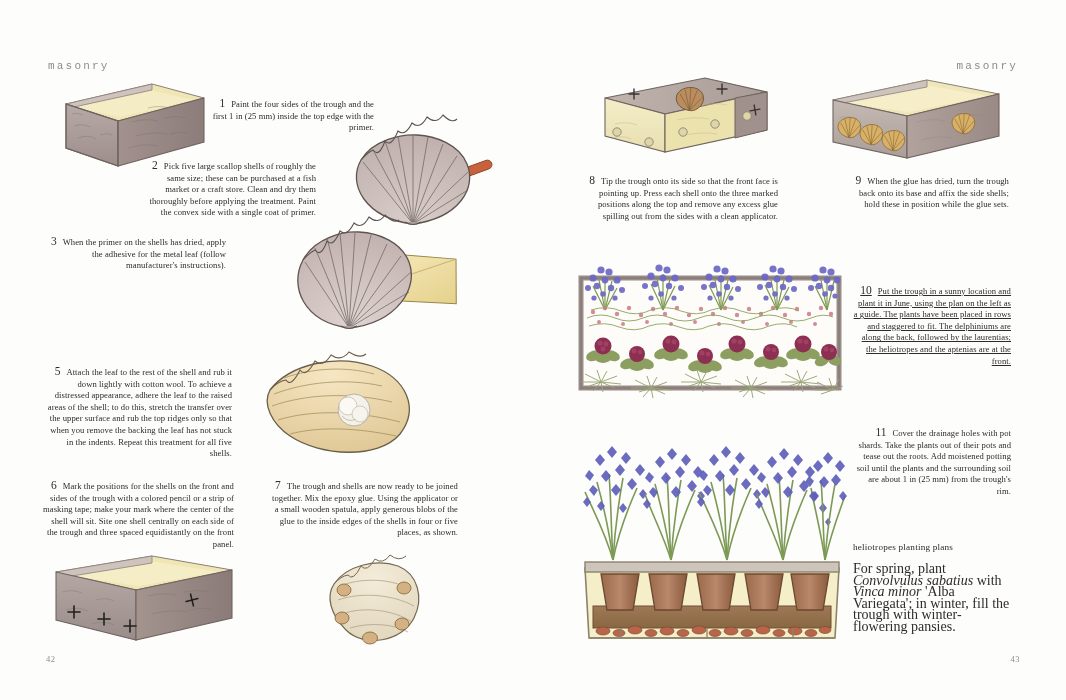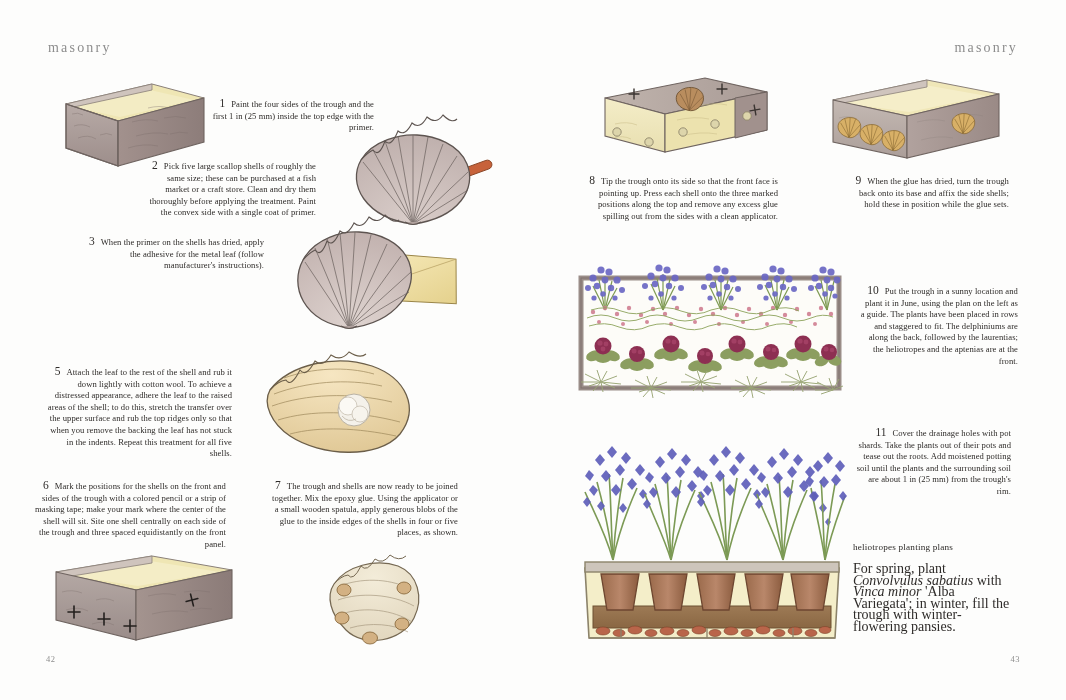--- a/index.html
+++ b/index.html
@@ -11,25 +11,26 @@
     overflow:hidden;
     position:relative;
   }
   .spread{position:absolute;inset:0;background:#fefefe;}
   .page{position:absolute;top:0;height:700px;width:533px;background:#fdfdfc;}
   .page-left{left:0;}
   .page-right{left:533px;}
 
   .running-head{
     position:absolute;
-    font-family:Liberation Serif, serif;
-    font-size:14px;
+    font-family:Liberation Mono, monospace;
+    font-size:11px;
     letter-spacing:2.2px;
     color:#8d8d8d;
     font-variant:normal;
+    margin-top:20px;
   }
   .rh-left{left:48px;top:40px;}
   .rh-right{right:48px;top:40px;}
 
   .folio{
     position:absolute;
     font-size:8.5px;
     color:#8d8d8d;
     letter-spacing:.5px;
   }
@@ -158,21 +159,21 @@
             <path d="M78,92 L133,40"></path>
           <path d="M78,92 L133,58"></path>
         </g>
 
         <path d="M26,28 q6,-7 12,-10 q6,8 12,-9 q6,7 13,-10 q7,6 14,-8 q8,7 15,-6 q9,8 16,-2 q9,9 14,4" fill="none" stroke="#5d5450" stroke-width="1.1"></path>
 
         <path d="M70,90 q8,5 16,0" fill="#b0a19d" stroke="#5d5450" stroke-width="1.1"></path>
       </svg>
     </div>
 
-    <div class="step" style="left:46px;top:236px;width:180px;margin-left:38px;">
+    <div class="step" style="left:46px;top:236px;width:180px;">
       <span class="num">3</span><span>When the primer on the shells has dried, apply the adhesive for the metal leaf (follow manufacturer's instructions).</span>
     </div>
 
 
     <div class="illus" style="left:285px;top:228px;">
       <svg width="205" height="110" viewBox="0 0 205 110">
         <defs>
           <radialGradient id="shellG2" cx="0.5" cy="0.95" r="0.95">
             <stop offset="0" stop-color="#ded3cf"></stop>
               <stop offset="1" stop-color="#c2b2af"></stop>
@@ -233,21 +234,21 @@
 
         <g transform="translate(104,58)">
           <circle cx="0" cy="0" r="16" fill="#f4f1ea" stroke="#b9b2a4" stroke-width="1"></circle>
           <circle cx="-6" cy="-4" r="9" fill="#fbf9f4" stroke="#c6bfb1" stroke-width=".8"></circle>
           <circle cx="6" cy="4" r="8" fill="#f7f4ed" stroke="#c6bfb1" stroke-width=".8"></circle>
           <path d="M-12,6 q6,7 14,3" fill="none" stroke="#bcb5a6" stroke-width=".8"></path>
         </g>
       </svg>
     </div>
 
-    <div class="step" style="left:32px;top:480px;width:194px;">
+    <div class="step" style="left:40px;top:480px;width:194px;">
       <span class="num">6</span><span>Mark the positions for the shells on the front and sides of the trough with a colored pencil or a strip of masking tape; make your mark where the center of the shell will sit. Site one shell centrally on each side of the trough and three spaced equidistantly on the front panel.</span>
     </div>
 
     <div class="step" style="left:268px;top:480px;width:190px;">
       <span class="num">7</span><span>The trough and shells are now ready to be joined together. Mix the epoxy glue. Using the applicator or a small wooden spatula, apply generous blobs of the glue to the inside edges of the shells in four or five places, as shown.</span>
     </div>
 
     <div class="illus" style="left:44px;top:548px;">
       <svg width="200" height="105" viewBox="0 0 200 105">
         <defs>
@@ -798,21 +799,21 @@
               <path d="M0,0 L-12,4"></path>
               <path d="M0,0 L-4,-12"></path>
               <path d="M0,0 L6,-11"></path>
             <path d="M0,0 L10,-4"></path>
               <path d="M0,0 L-18,0"></path>
           </g>
         </g>
       </svg>
     </div>
 
-    <div class="step" style="left:327px;top:285px;width:158px;">
+    <div class="step" style="left:320px;top:285px;width:158px;text-decoration:underline;">
       <span class="num">10</span><span>Put the trough in a sunny location and plant it in June, using the plan on the left as a guide. The plants have been placed in rows and staggered to fit. The delphiniums are along the back, followed by the laurentias; the heliotropes and the aptenias are at the front.</span>
     </div>
 
     <div class="illus" style="left:44px;top:432px;">
       <svg width="270" height="220" viewBox="0 0 270 220">
         <defs>
           <linearGradient id="soilG" x1="0" y1="0" x2="0" y2="1">
             <stop offset="0" stop-color="#9d7a55"></stop>
               <stop offset="1" stop-color="#8a6743"></stop>
           </linearGradient>

